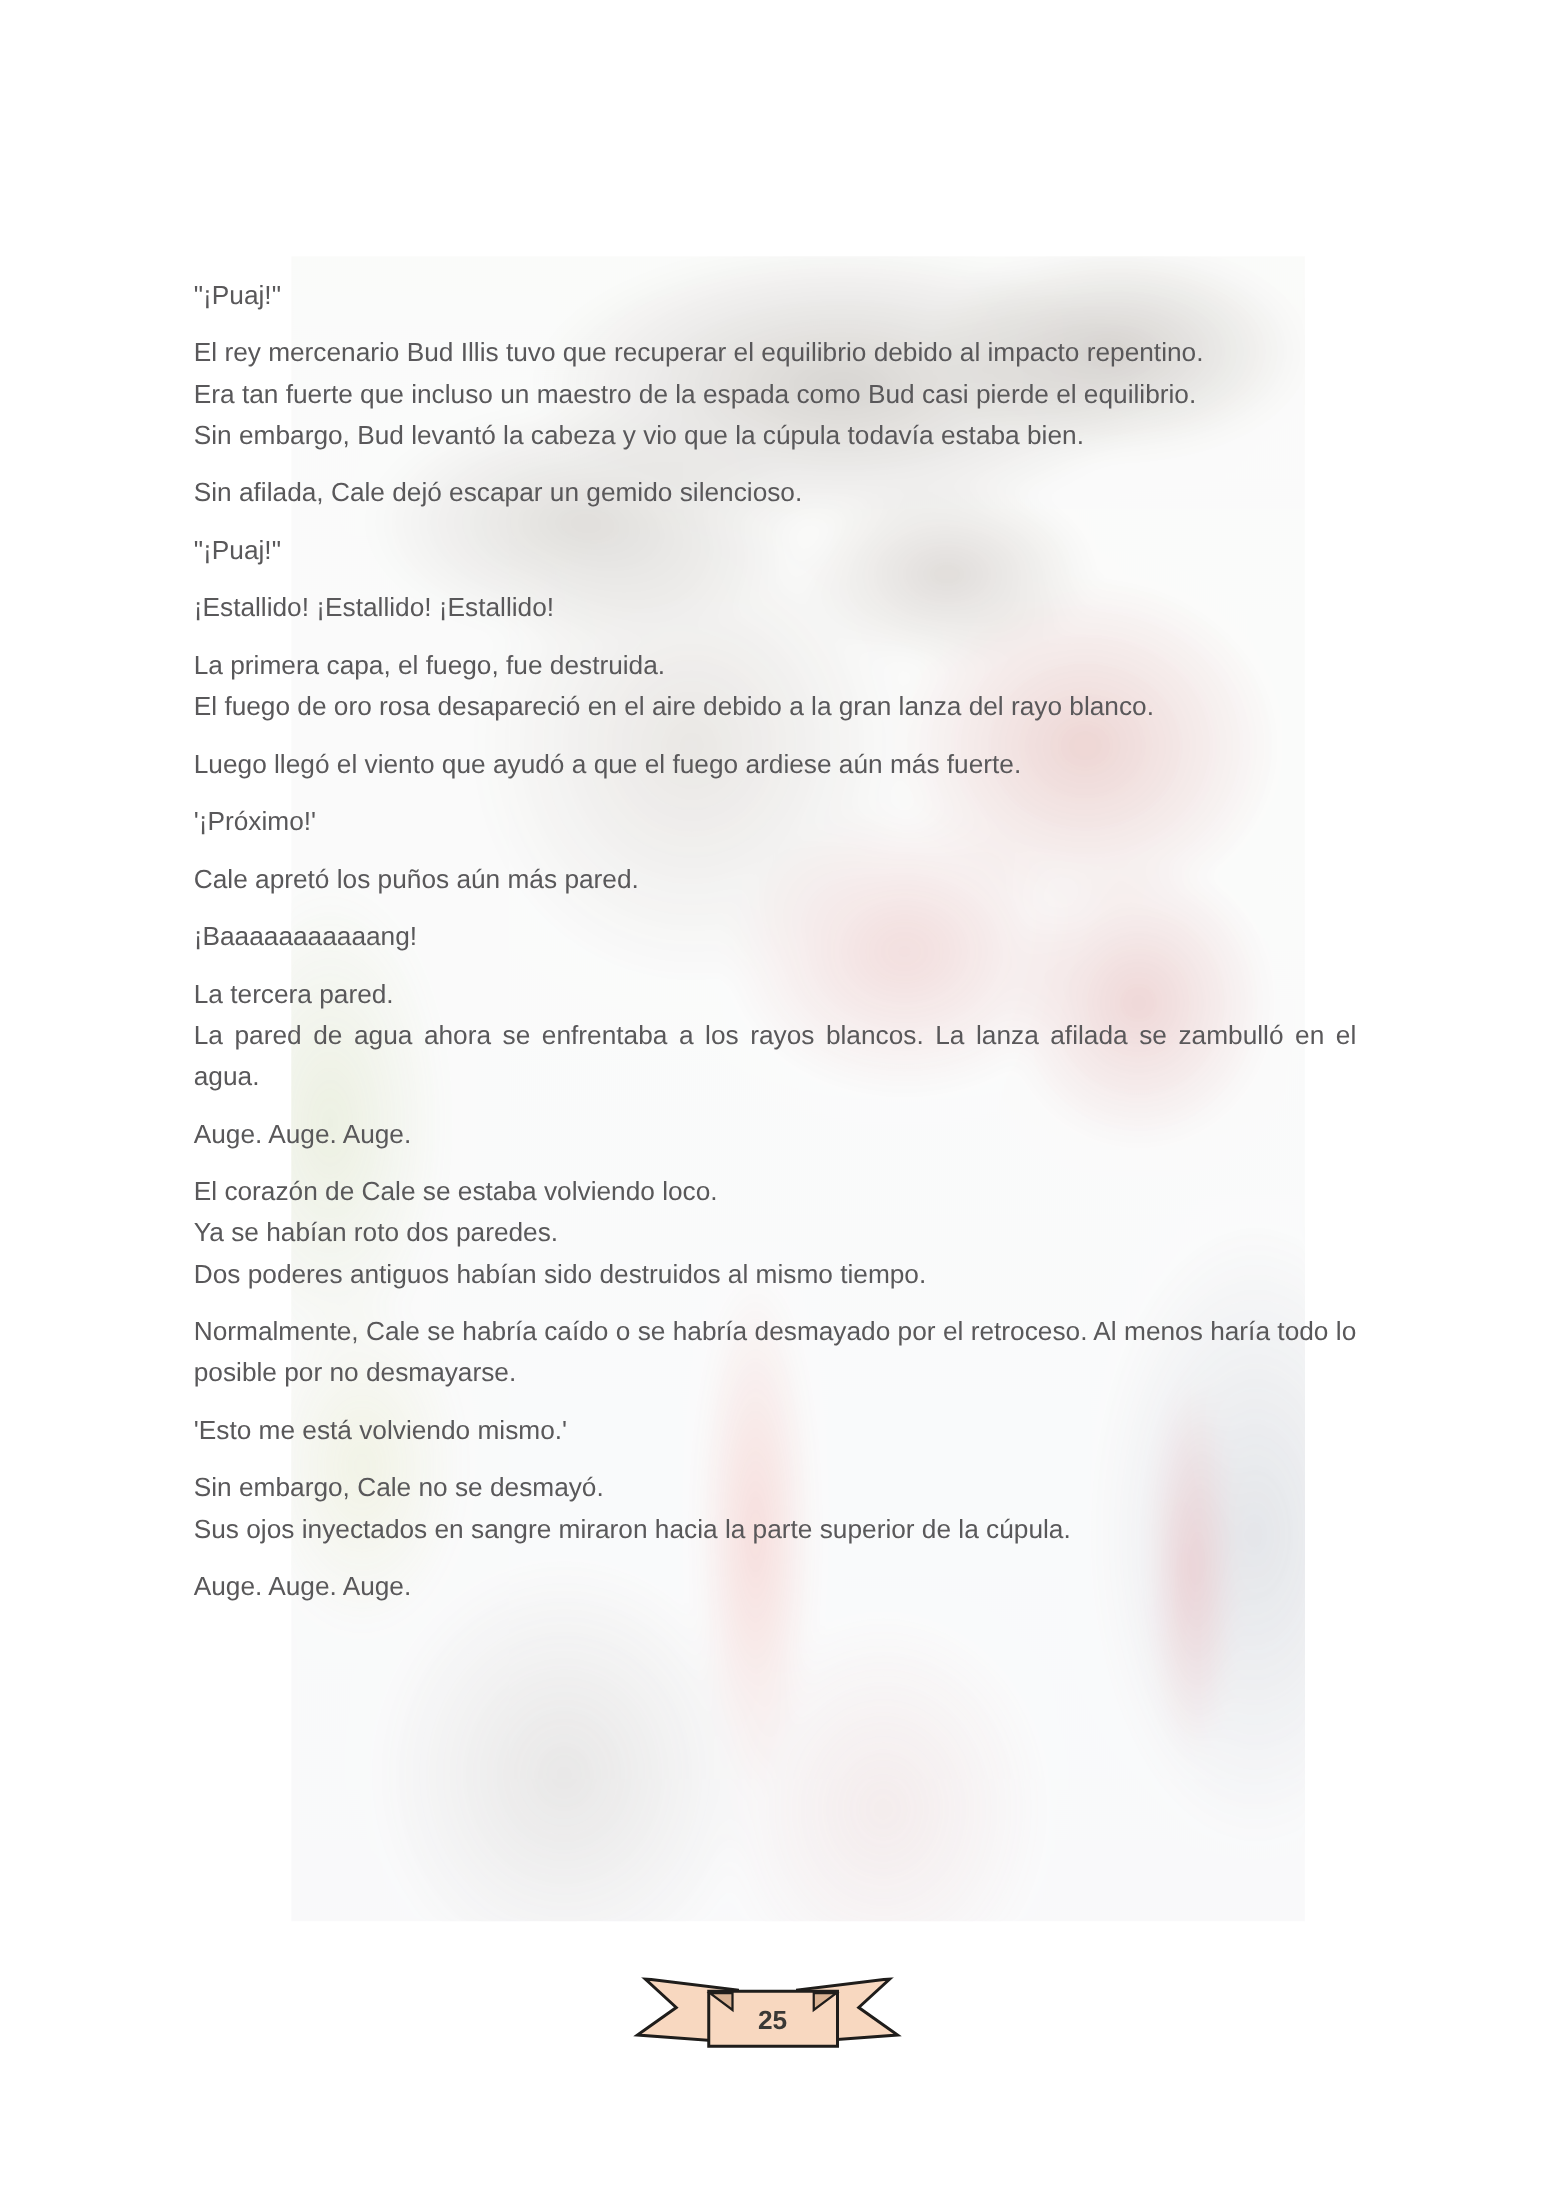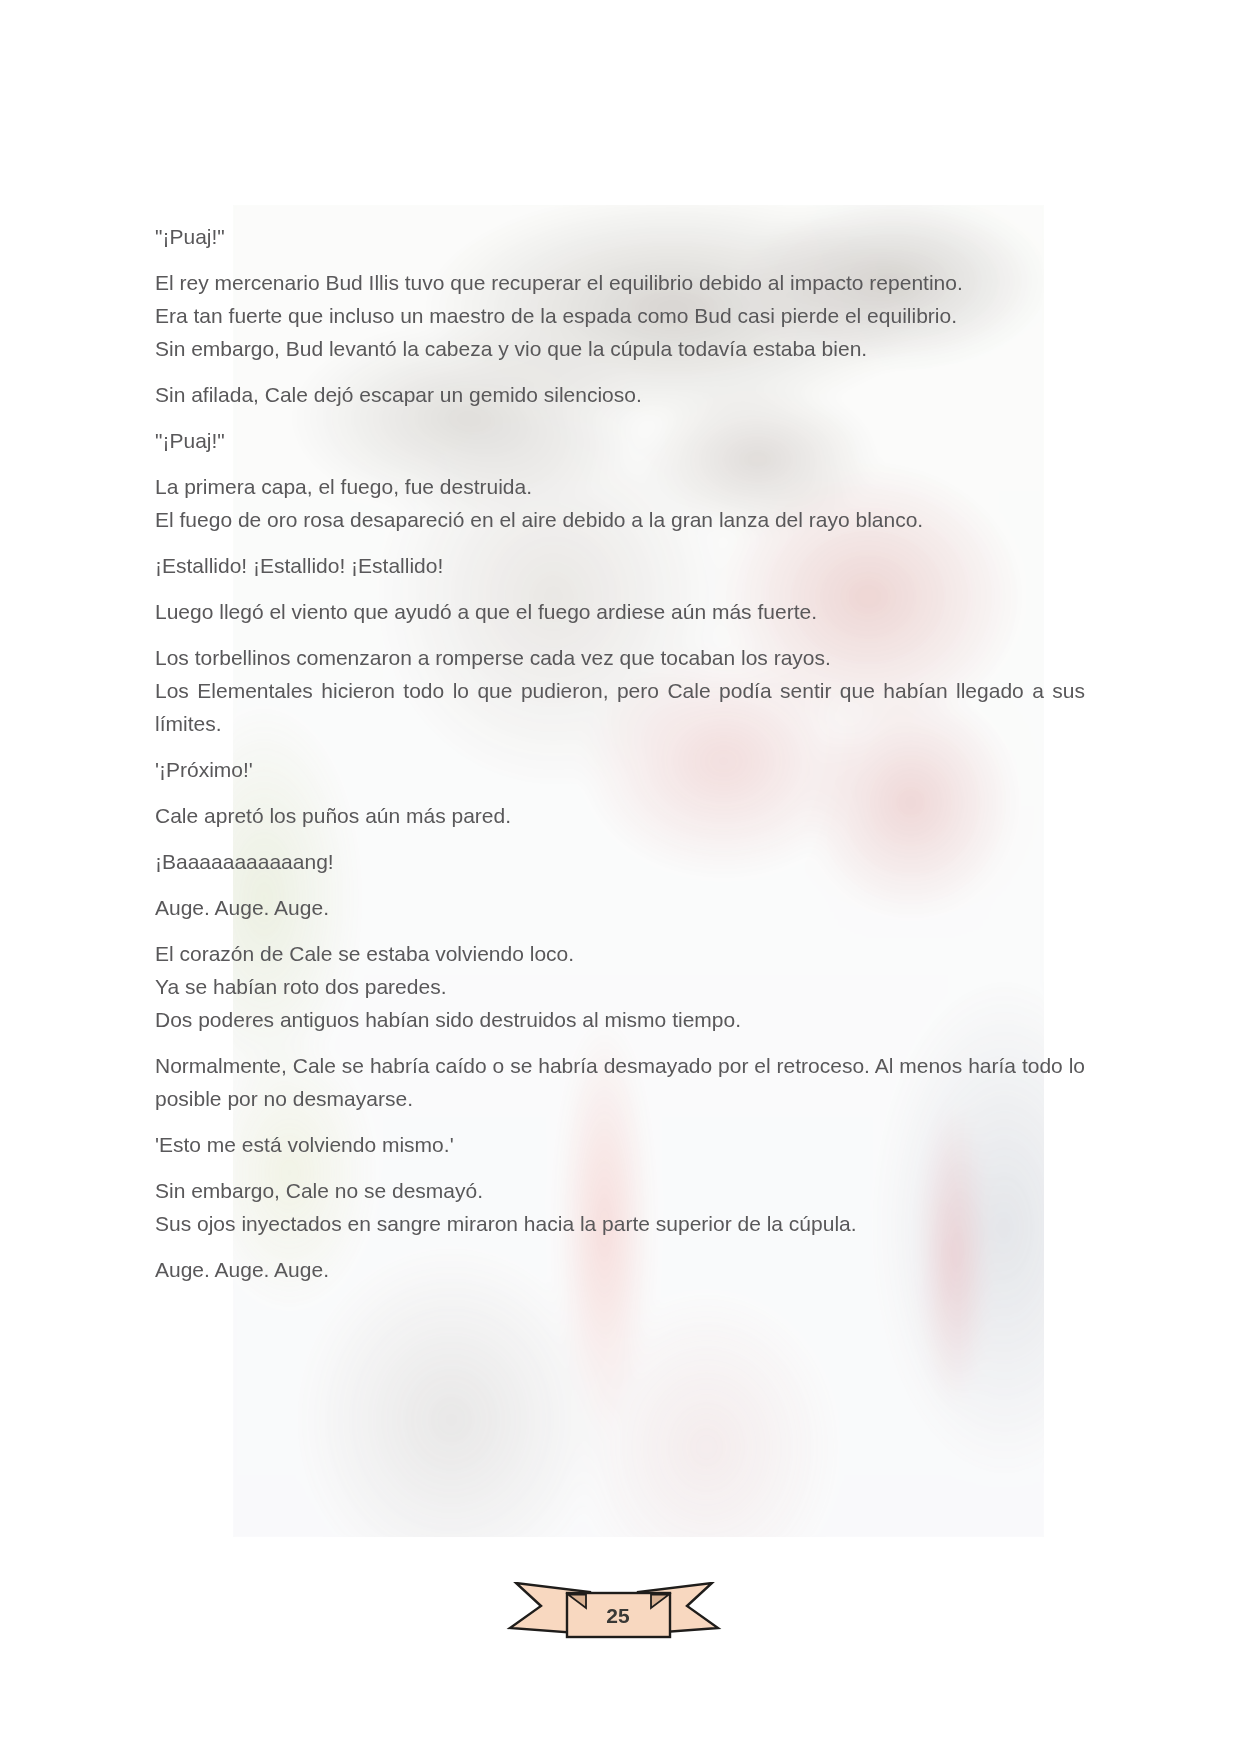--- a/index.html
+++ b/index.html
@@ -91,27 +91,27 @@
 
   <div class="artwork">
     <div class="paint"></div>
   </div>
 
   <div class="content">
       <p class="para">"¡Puaj!"</p>
       <p class="para">El rey mercenario Bud Illis tuvo que recuperar el equilibrio debido al impacto repentino.<br>Era tan fuerte que incluso un maestro de la espada como Bud casi pierde el equilibrio.<br>Sin embargo, Bud levantó la cabeza y vio que la cúpula todavía estaba bien.</p>
       <p class="para">Sin afilada, Cale dejó escapar un gemido silencioso.</p>
       <p class="para">"¡Puaj!"</p>
+      <p class="para">¡Estallido! ¡Estallido! ¡Estallido!</p>
       <p class="para">La primera capa, el fuego, fue destruida.<br>El fuego de oro rosa desapareció en el aire debido a la gran lanza del rayo blanco.</p>
-      <p class="para">¡Estallido! ¡Estallido! ¡Estallido!</p>
       <p class="para">Luego llegó el viento que ayudó a que el fuego ardiese aún más fuerte.</p>
-      <p class="para">Los torbellinos comenzaron a romperse cada vez que tocaban los rayos.<br>Los Elementales hicieron todo lo que pudieron, pero Cale podía sentir que habían llegado a sus límites.</p>
       <p class="para">'¡Próximo!'</p>
       <p class="para">Cale apretó los puños aún más pared.</p>
       <p class="para">¡Baaaaaaaaaaang!</p>
+      <p class="para">La tercera pared.<br>La pared de agua ahora se enfrentaba a los rayos blancos. La lanza afilada se zambulló en el agua.</p>
       <p class="para">Auge. Auge. Auge.</p>
       <p class="para">El corazón de Cale se estaba volviendo loco.<br>Ya se habían roto dos paredes.<br>Dos poderes antiguos habían sido destruidos al mismo tiempo.</p>
       <p class="para">Normalmente, Cale se habría caído o se habría desmayado por el retroceso. Al menos haría todo lo posible por no desmayarse.</p>
       <p class="para">'Esto me está volviendo mismo.'</p>
       <p class="para">Sin embargo, Cale no se desmayó.<br>Sus ojos inyectados en sangre miraron hacia la parte superior de la cúpula.</p>
       <p class="para">Auge. Auge. Auge.</p>
     </div>
 
   <svg class="ribbon" viewBox="0 0 216 58" xmlns="http://www.w3.org/2000/svg">
     <polygon class="wing" points="10,1 84,10 84,52 4,46 35,24"></polygon>

